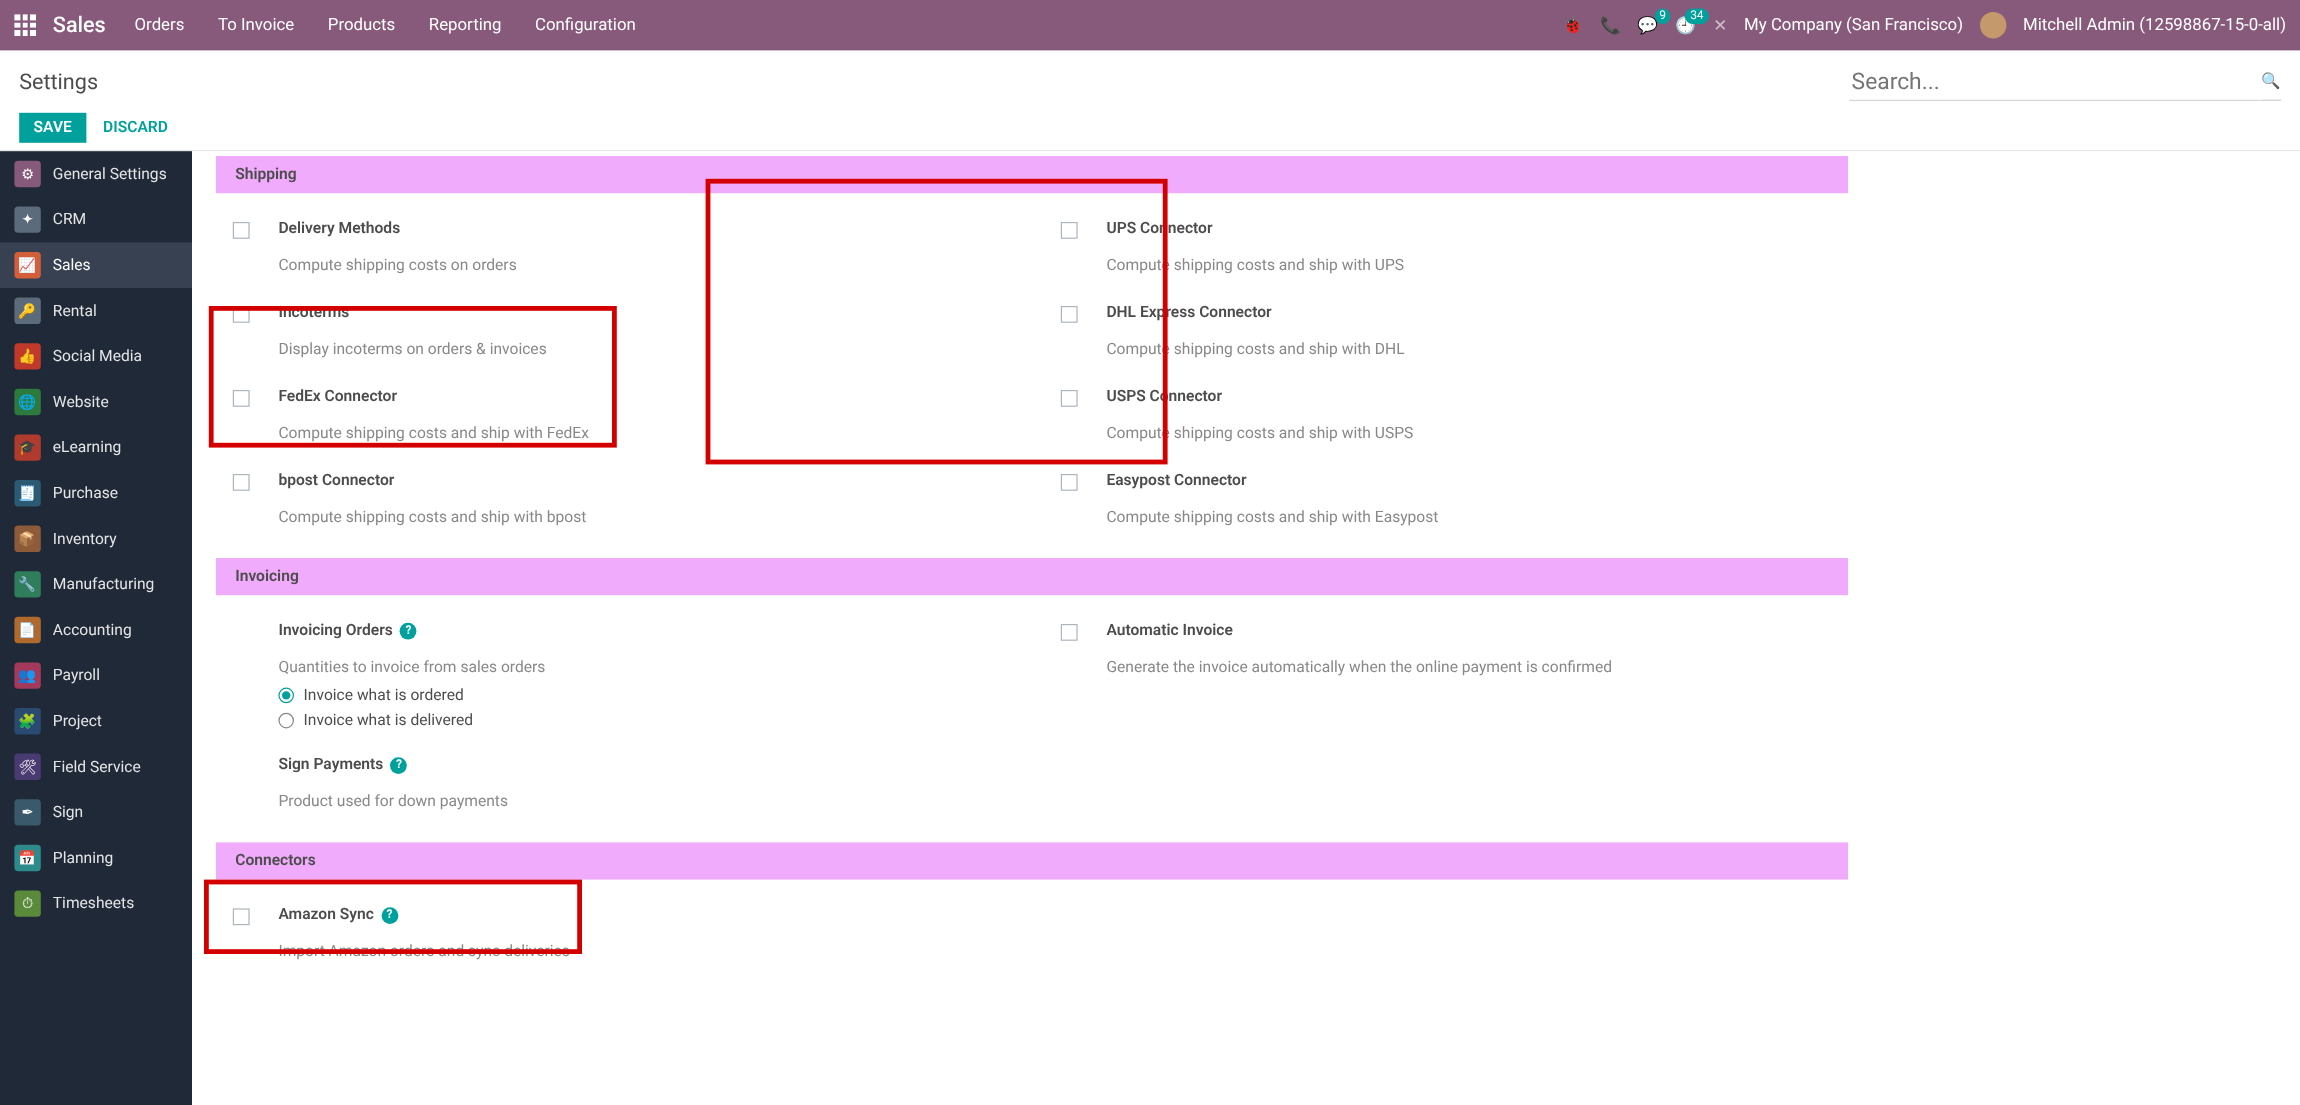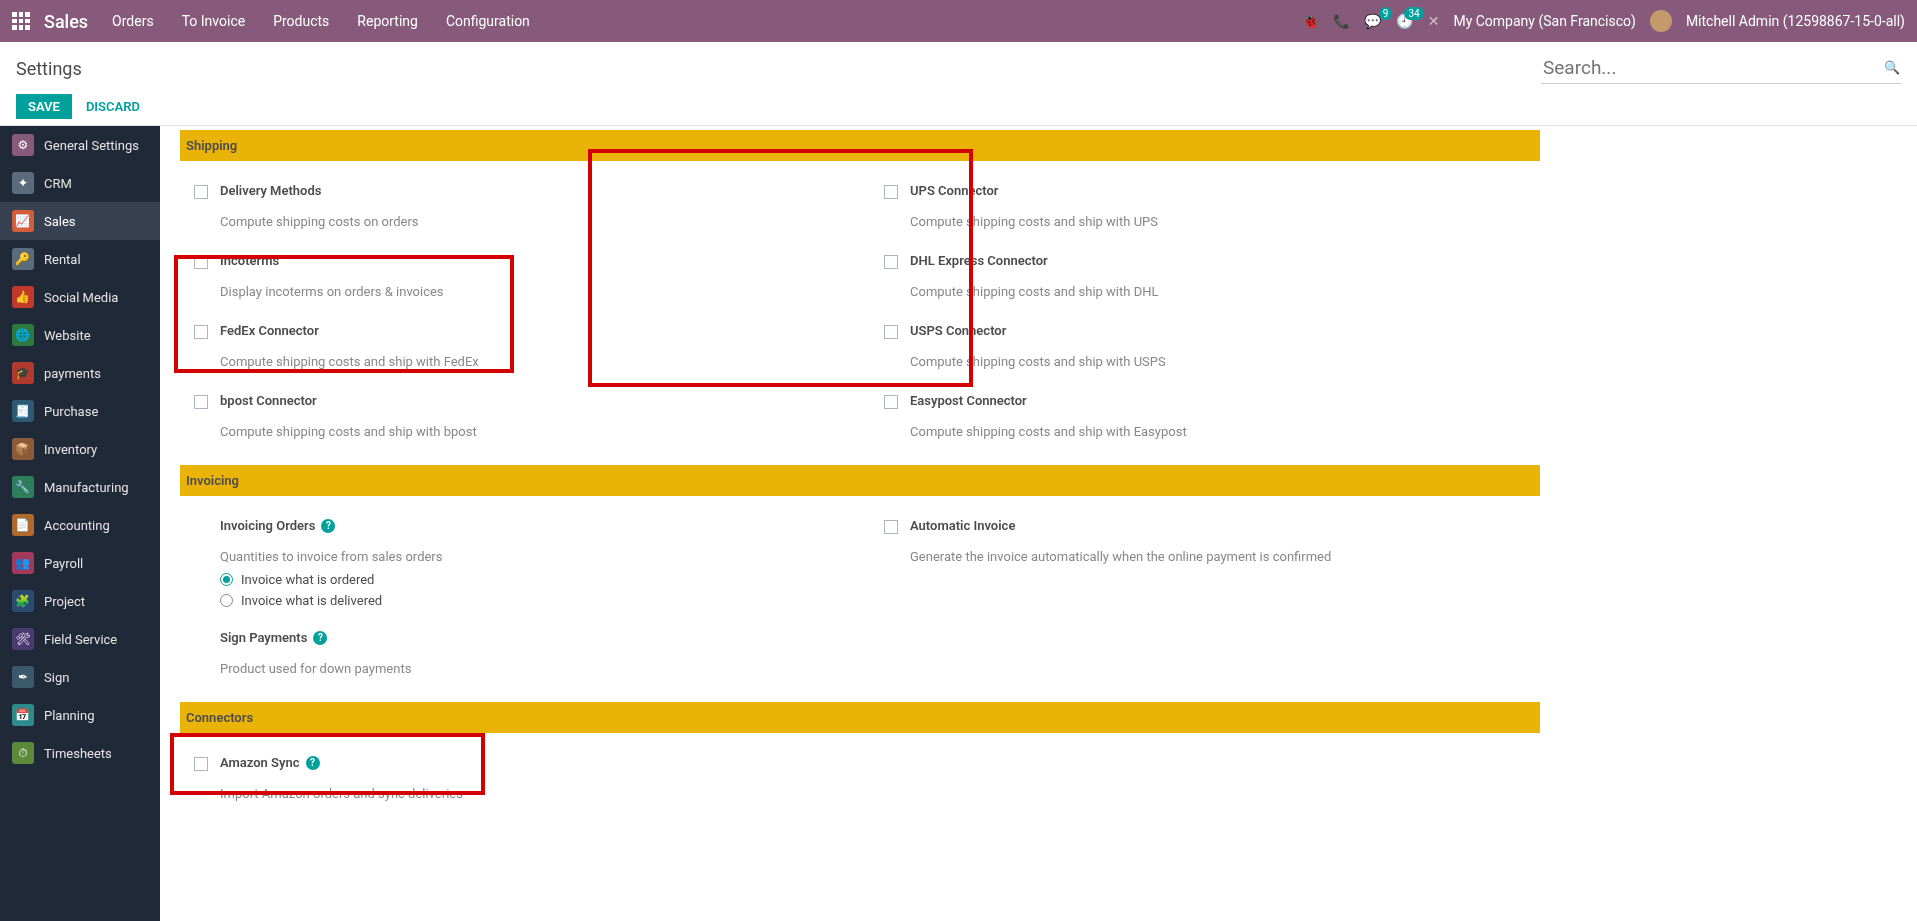--- a/index.html
+++ b/index.html
@@ -32,25 +32,25 @@
 
 .main { display: flex; height: calc(100vh - 42px - 70px); }
 .sidebar { width: 160px; background: #1f2937; overflow-y: auto; }
 .sidebar .item { display: flex; align-items: center; gap: 10px; padding: 8px 12px; color: #e5e5e5; cursor: pointer; font-size: 13px; }
 .sidebar .item.active { background: #374151; color: #fff; }
 .sidebar .app-icon { width: 22px; height: 22px; border-radius: 3px; display: flex; align-items: center; justify-content: center; font-size: 12px; color: #fff; flex-shrink: 0; }
 
 .content { flex: 1; overflow-y: auto; background: #fff; position: relative; padding: 0 20px 20px; }
 .content-inner { max-width: 1360px; }
 
-.section-header { background: #eab308; padding: 8px 6px; font-weight: 600; color: #4c4c4c; margin-top: 4px; }
+.section-header { background: #f0abfc; padding: 8px 16px; font-weight: 600; color: #4c4c4c; margin-top: 4px; }
 .settings-grid { display: flex; gap: 40px; padding: 16px 10px; }
 .col { flex: 1; display: flex; flex-direction: column; gap: 12px; }
 
-.setting { display: flex; gap: 12px; padding: 6px 4px; }
+.setting { display: flex; gap: 24px; padding: 6px 4px; }
 .setting .cb { width: 14px; height: 14px; border: 1px solid #adb5bd; margin-top: 2px; cursor: pointer; flex-shrink: 0; }
 .setting .body { flex: 1; }
 .setting .title { font-weight: 600; color: #4c4c4c; display: flex; align-items: center; gap: 6px; }
 .setting .desc { color: #888; margin-top: 16px; }
 
 .help-icon { width: 14px; height: 14px; border-radius: 50%; background: #00a09d; color: #fff; font-size: 10px; display: inline-flex; align-items: center; justify-content: center; font-weight: bold; }
 
 .radio-group { margin-top: 8px; display: flex; flex-direction: column; gap: 6px; }
 .radio-opt { display: flex; align-items: center; gap: 8px; }
 .radio { width: 13px; height: 13px; border: 1px solid #888; border-radius: 50%; display: inline-flex; align-items: center; justify-content: center; cursor:pointer; }
@@ -131,21 +131,21 @@
       <div class="item">
         <span class="app-icon" style="background:#c0392b">👍</span>
         <span>Social Media</span>
       </div>
       <div class="item">
         <span class="app-icon" style="background:#2d7a3e">🌐</span>
         <span>Website</span>
       </div>
       <div class="item">
         <span class="app-icon" style="background:#b03a2e">🎓</span>
-        <span>payments</span>
+        <span>eLearning</span>
       </div>
       <div class="item">
         <span class="app-icon" style="background:#2b5a72">🧾</span>
         <span>Purchase</span>
       </div>
       <div class="item">
         <span class="app-icon" style="background:#8e5b3a">📦</span>
         <span>Inventory</span>
       </div>
       <div class="item">

